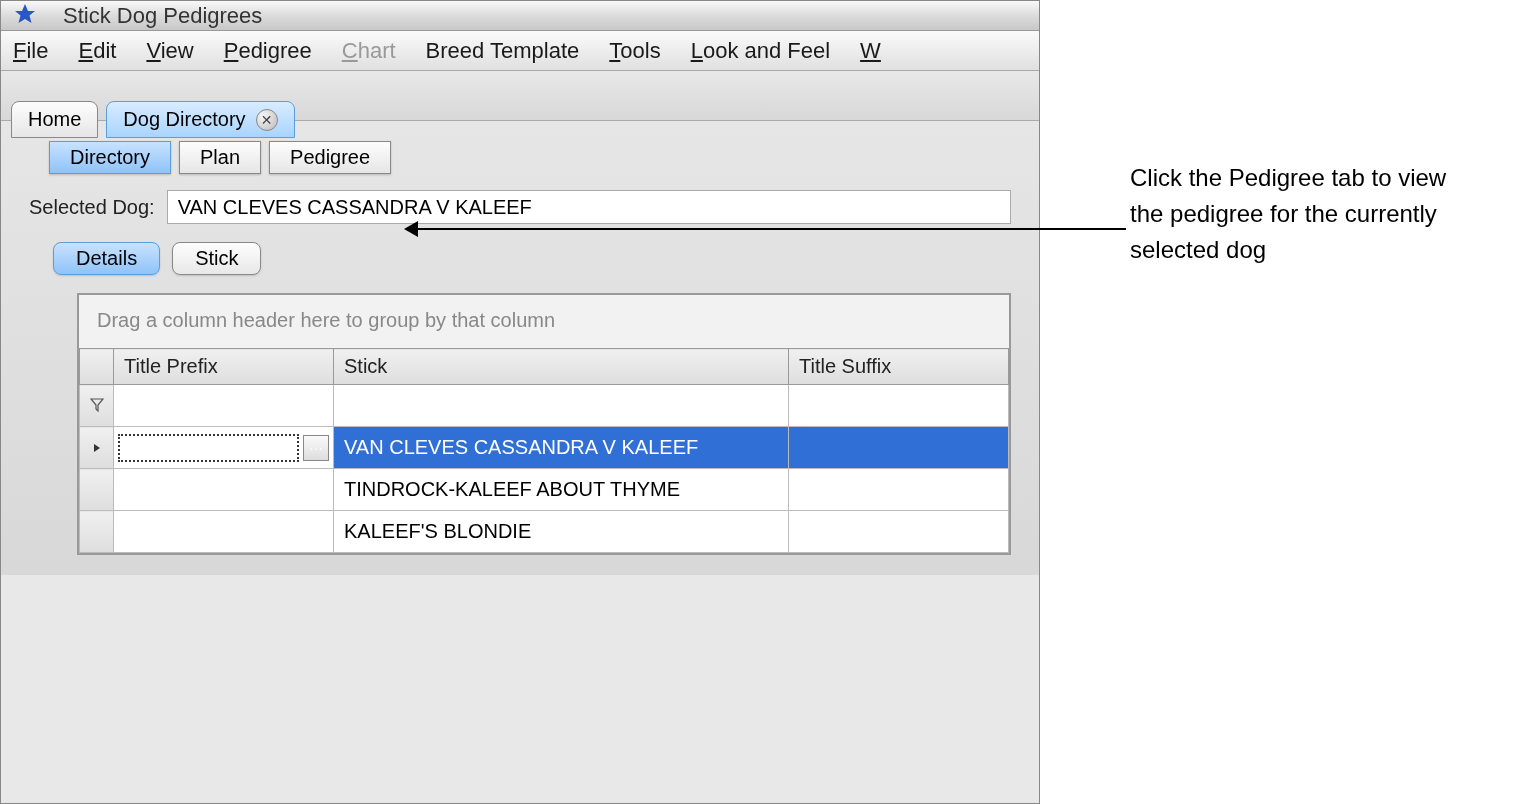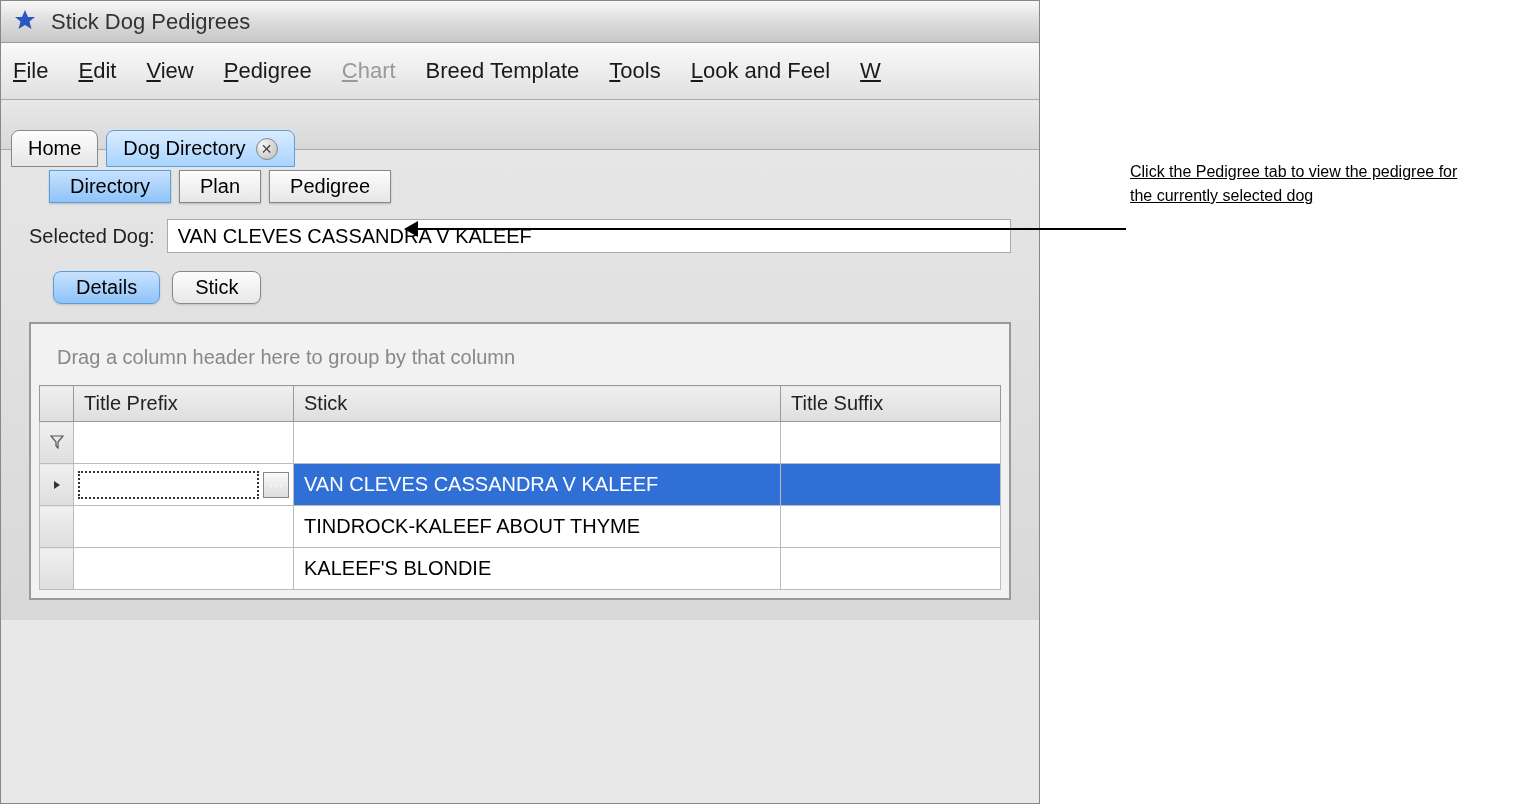--- a/index.html
+++ b/index.html
@@ -10,35 +10,35 @@
   display: flex;
   width: 1521px;
   height: 804px;
 }
 .app-window {
   width: 1040px;
   border: 1px solid #888;
   background: #e8e8e8;
 }
 .title-bar {
-  height: 42px;
+  height: 30px;
   background: linear-gradient(to bottom, #f9f9f9 0%, #dcdcdc 50%, #c8c8c8 100%);
   border-bottom: 1px solid #999;
   display: flex;
   align-items: center;
   padding: 0 10px;
-  gap: 12px;
+  gap: 24px;
 }
 .title-bar .icon svg { display: block; }
 .title-text {
   font-size: 22px;
   color: #333;
 }
 .menu-bar {
-  height: 57px;
+  height: 40px;
   background: linear-gradient(to bottom, #fafafa, #e0e0e0);
   border-bottom: 1px solid #aaa;
   display: flex;
   align-items: center;
   padding: 0 12px;
   gap: 30px;
   font-size: 22px;
 }
 .menu-item {
   color: #1a1a1a;
@@ -135,21 +135,22 @@
   box-shadow: 0 1px 2px rgba(0,0,0,0.15);
 }
 .detail-tab.active {
   background: linear-gradient(to bottom, #c8e2ff, #8fc3f8);
   border-color: #5a9edb;
 }
 .grid-panel {
   margin-top: 18px;
   border: 2px solid #999;
   background: #f2f2f2;
-  padding: 8px;
+  padding: 0;
+  margin-left: 48px;
 }
 .group-hint {
   padding: 14px 18px 16px 18px;
   color: #888;
   font-size: 20px;
 }
 .grid {
   border: 1px solid #888;
   border-collapse: collapse;
   width: 100%;
@@ -197,24 +198,23 @@
   font-size: 14px;
   cursor: pointer;
 }
 .filter-icon {
   display: inline-block;
   width: 14px; height: 14px;
 }
 .annotation {
   flex: 1;
   padding: 160px 40px 8px 90px;
-  font-size: 16px;
+  font-size: 24px;
   line-height: 1.5;
   position: relative;
-  text-decoration: underline;
 }
 .arrow-line {
   position: absolute;
   top: 228px;
   left: -624px;
   width: 710px;
   height: 2px;
   background: #000;
 }
 .arrow-head {

